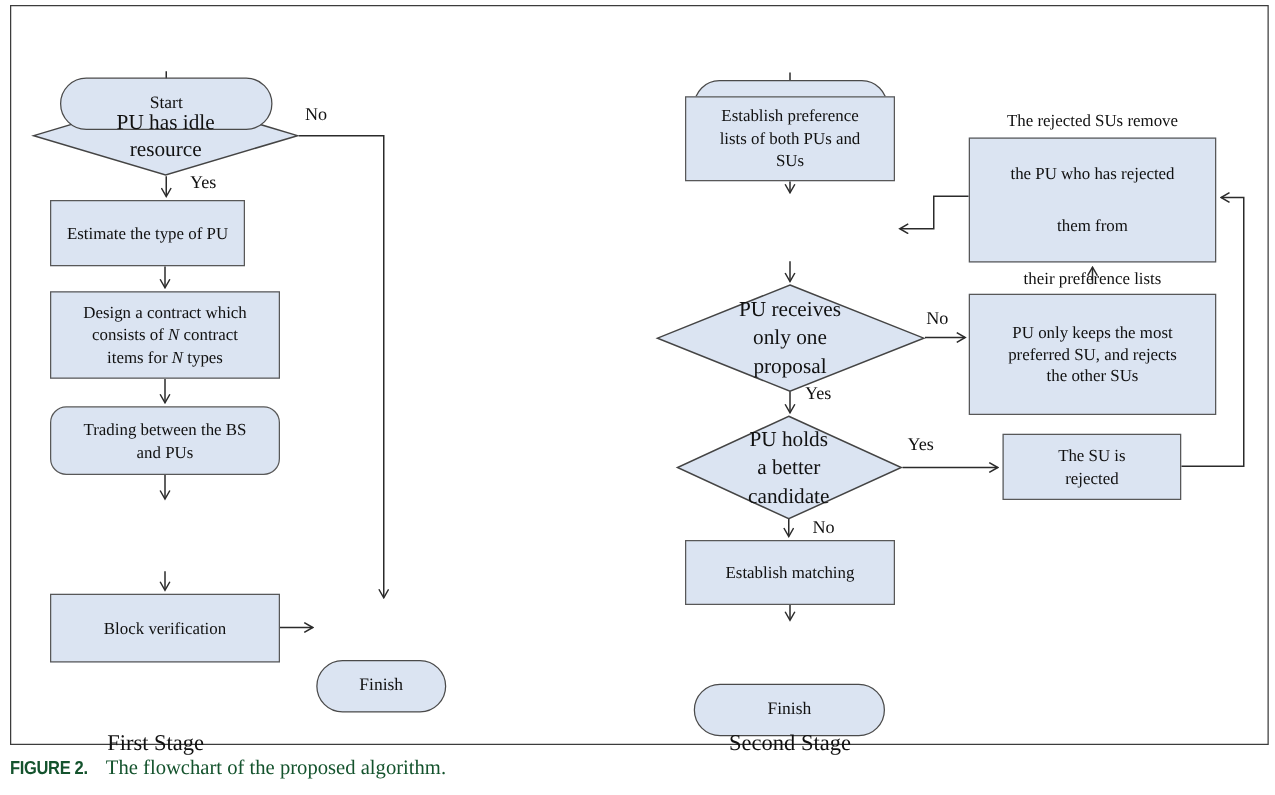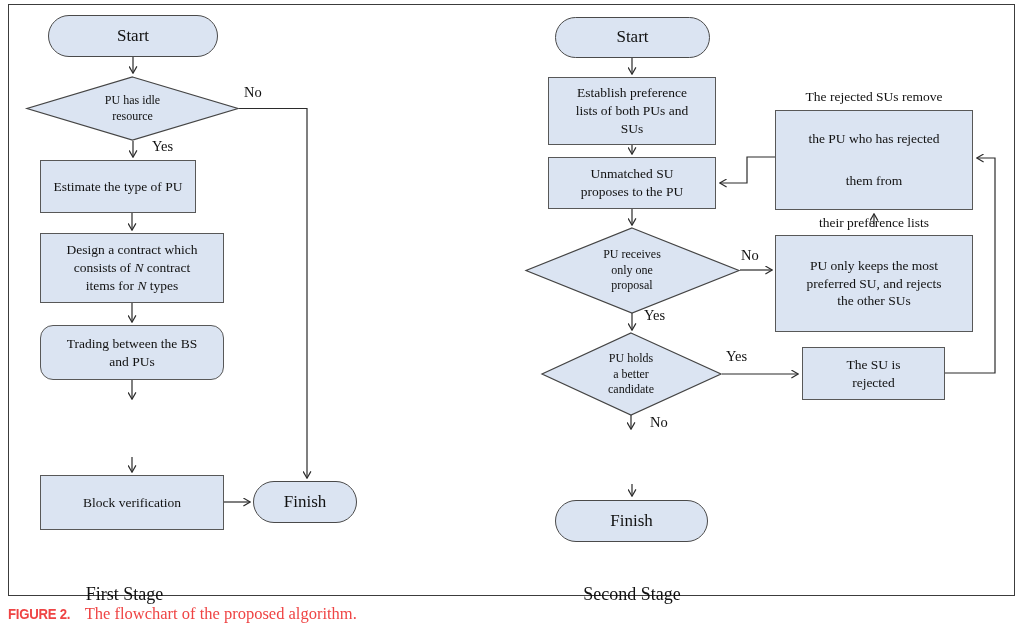--- a/index.html
+++ b/index.html
@@ -4,29 +4,29 @@
 <style>
   html,body{margin:0;padding:0;background:#fff;}
   #canvas{position:relative;width:1020px;height:636px;background:#fff;
           font-family:"Liberation Serif", serif;color:#111;overflow:hidden;}
   #frame{position:absolute;left:8px;top:4px;width:1005px;height:590px;
          border:1px solid #3c3c3c;background:#fff;}
   #edges{position:absolute;left:0;top:0;width:1020px;height:636px;pointer-events:none;}
   .node{position:absolute;display:flex;flex-direction:column;align-items:center;
         justify-content:center;text-align:center;background:#dbe4f2;
         border:1.3px solid #585858;font-size:13.5px;line-height:1.32;box-sizing:border-box;}
-  .oval{border-radius:22px;border-color:#4a4a4a;font-size:17px;}
+  .oval{border-radius:22px;border-color:#4a4a4a;font-size:14px;margin-top:47px;}
   .dtext{position:absolute;display:flex;flex-direction:column;align-items:center;
          justify-content:center;text-align:center;background:transparent;border:none;
-         font-size:12px;line-height:1.3;}
+         font-size:17px;line-height:1.3;}
   .ln{display:block;}
   .it{font-style:italic;}
   .edge-label{position:absolute;font-size:14.5px;background:transparent;}
   .stage-title{position:absolute;font-size:18px;text-align:center;margin-top:24px;}
-  #caption{position:absolute;left:8px;top:604px;width:1000px;white-space:nowrap;color:#ef4444;}
+  #caption{position:absolute;left:8px;top:604px;width:1000px;white-space:nowrap;color:#14532d;}
   #caption .cap-label{font-family:"Liberation Sans", sans-serif;font-weight:bold;
                       font-size:15px;display:inline-block;transform:scaleX(.88);
                       transform-origin:left bottom;letter-spacing:-.3px;}
   #caption .cap-text{font-size:16.5px;margin-left:2px;}
 </style>
 </head>
 <body>
 
 <div id="canvas">
   <div id="frame"></div>
@@ -109,24 +109,20 @@
   <div class="node oval" style="left:555px;top:17px;width:155px;height:41px;">
     <span>Start</span>
   </div>
 
   <div class="node" style="left:548px;top:77px;width:168px;height:68px;">
     <span class="ln">Establish preference</span>
     <span class="ln">lists of both PUs and</span>
     <span class="ln">SUs</span>
   </div>
 
-  <div class="node" style="left:548px;top:157px;width:168px;height:52px;">
-    <span class="ln">Unmatched SU</span>
-    <span class="ln">proposes to the PU</span>
-  </div>
 
   <div class="dtext" style="left:557px;top:243px;width:150px;height:55px;">
     <span class="ln">PU receives</span>
     <span class="ln">only one</span>
     <span class="ln">proposal</span>
   </div>
 
   <div class="dtext" style="left:556px;top:347px;width:150px;height:55px;">
     <span class="ln">PU holds</span>
     <span class="ln">a better</span>
@@ -144,20 +140,23 @@
     <span class="ln">PU only keeps the most</span>
     <span class="ln">preferred SU, and rejects</span>
     <span class="ln">the other SUs</span>
   </div>
 
   <div class="node" style="left:802px;top:347px;width:143px;height:53px;">
     <span class="ln">The SU is</span>
     <span class="ln">rejected</span>
   </div>
 
+  <div class="node" style="left:548px;top:432px;width:168px;height:52px;">
+    <span>Establish matching</span>
+  </div>
 
   <div class="node oval" style="left:555px;top:500px;width:153px;height:42px;">
     <span>Finish</span>
   </div>
 
   <div class="edge-label" style="left:741px;top:247px;">No</div>
   <div class="edge-label" style="left:644px;top:307px;">Yes</div>
   <div class="edge-label" style="left:726px;top:348px;">Yes</div>
   <div class="edge-label" style="left:650px;top:414px;">No</div>
 

